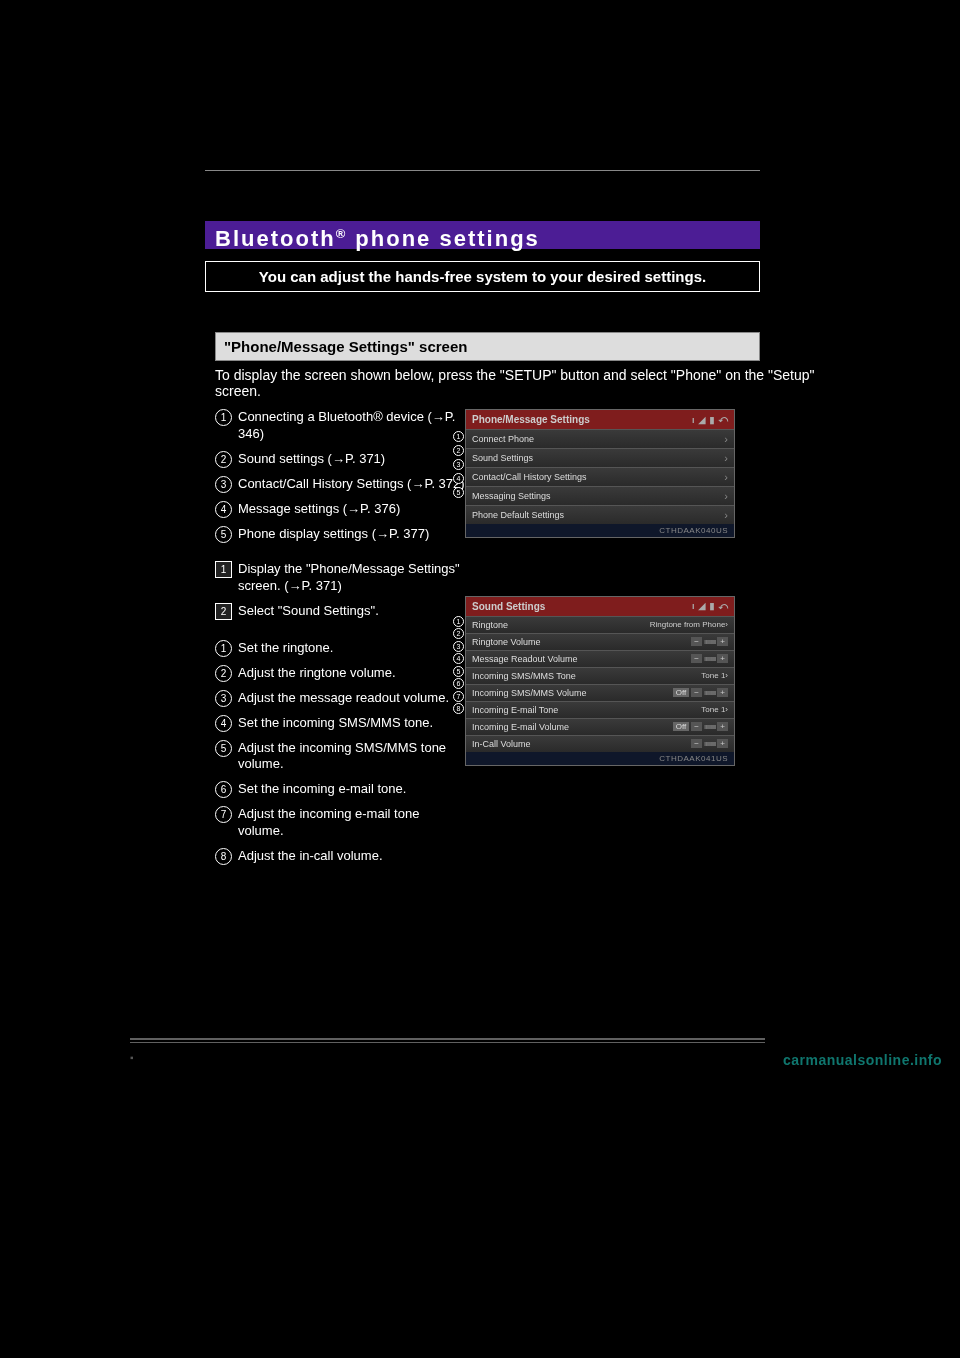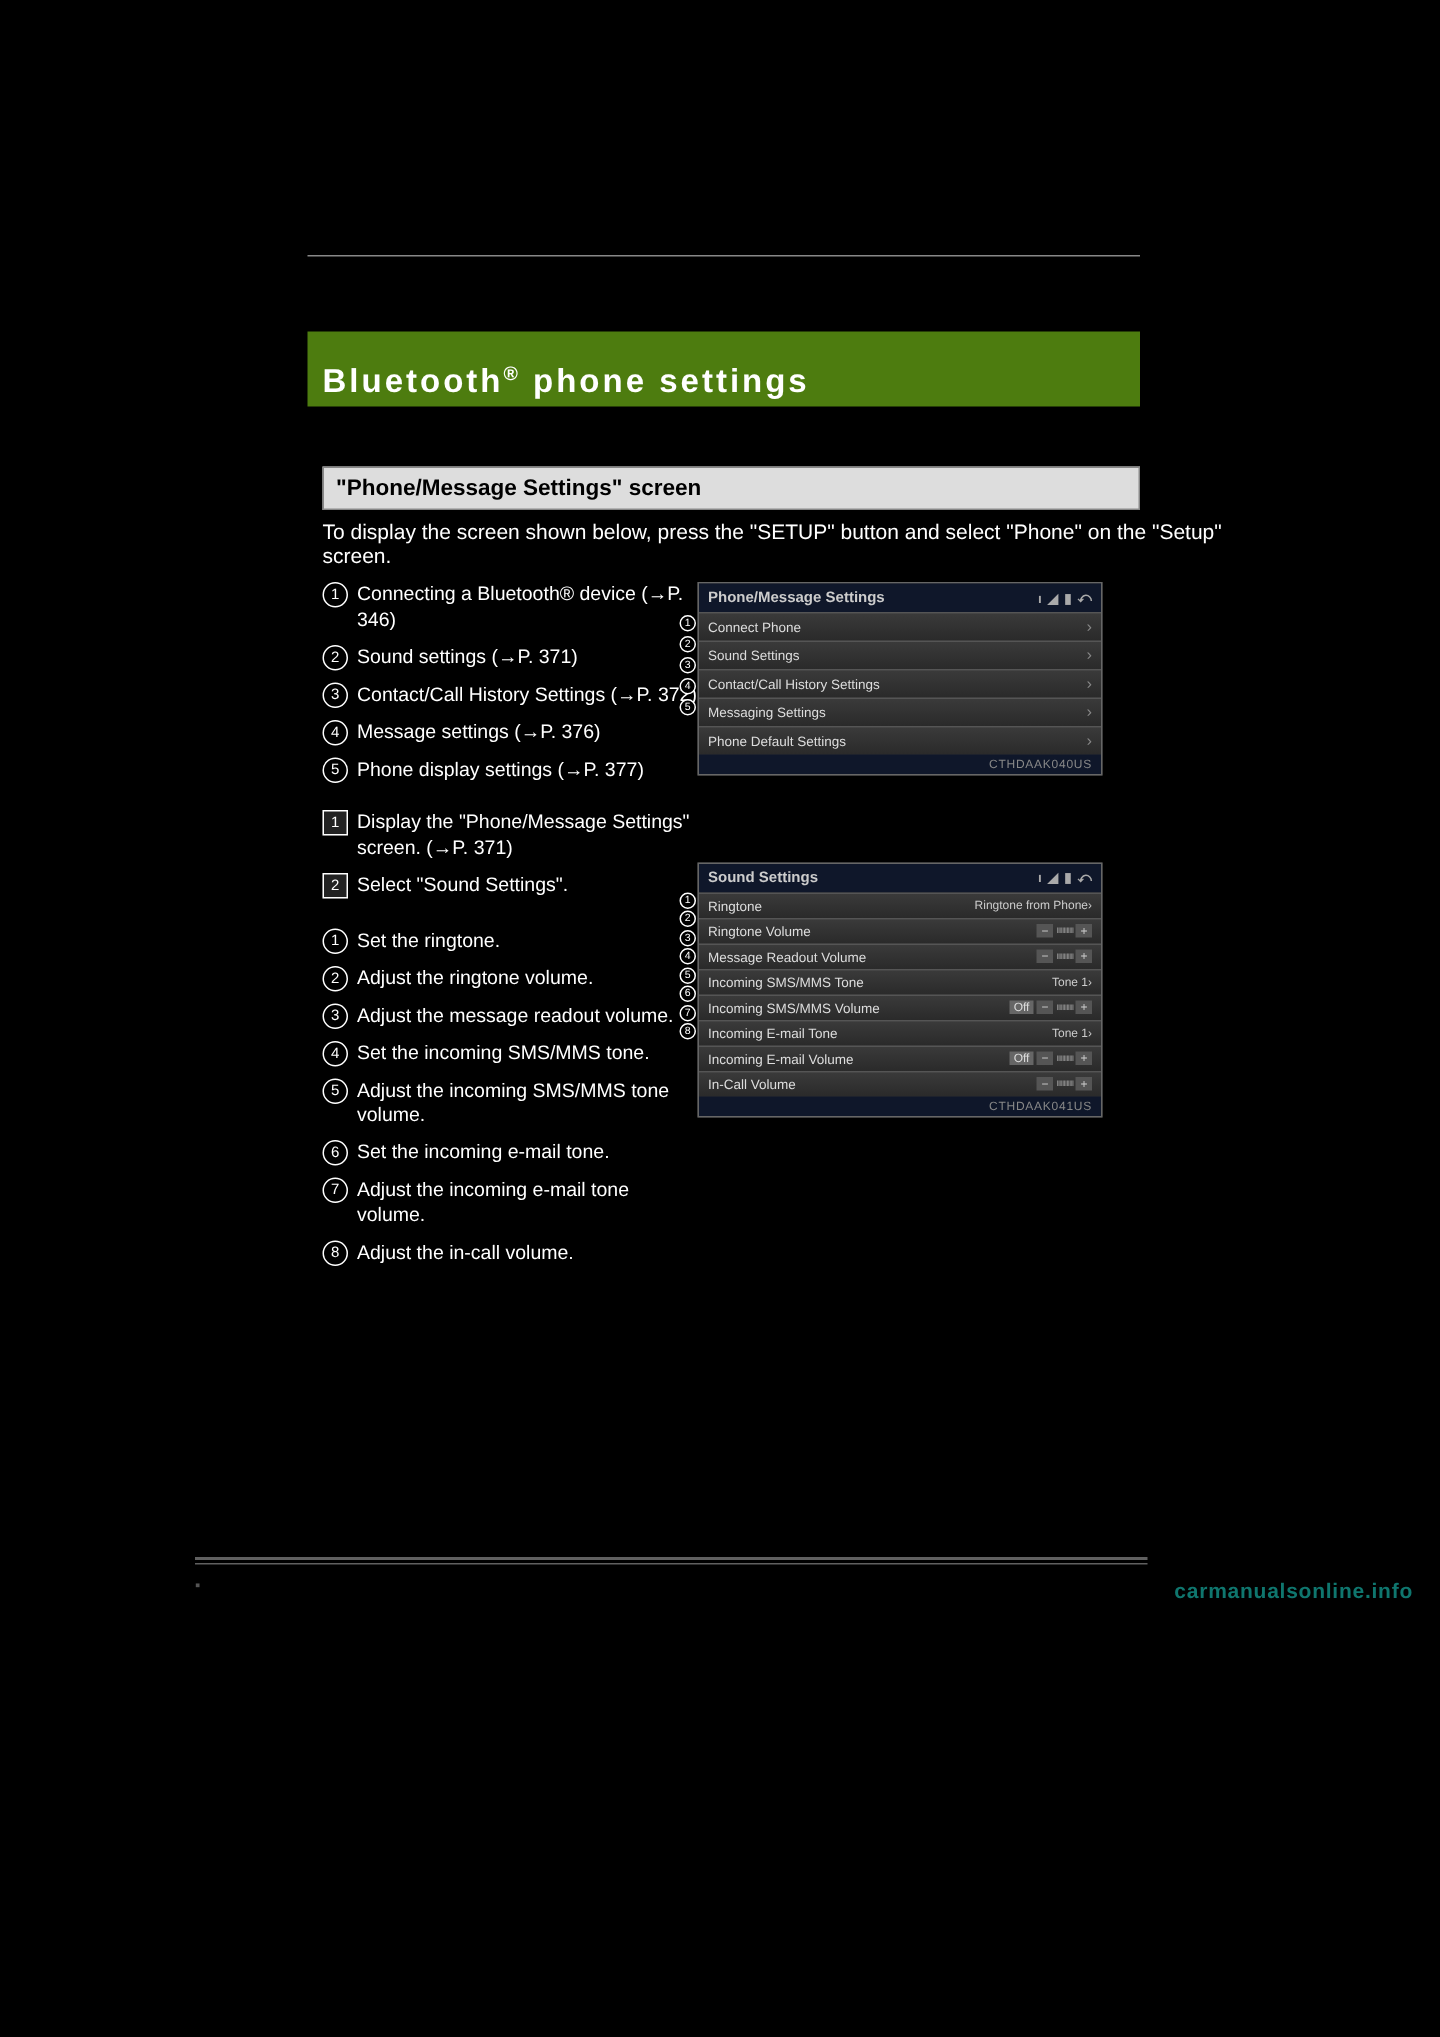--- a/index.html
+++ b/index.html
@@ -18,28 +18,28 @@
       left: 130px;
       width: 700px;
     }
     .top-rule {
       border-top: 1px solid #888;
       margin-bottom: 50px;
       margin-left: 75px;
       width: 555px;
     }
     .title-bar {
-      background: #4d7c0f;
-      height: 50px;
+      background: #4c1d95;
+      height: 28px;
       display: flex;
       align-items: baseline;
       margin-left: 75px;
       width: 555px;
       padding-left: 10px;
-      padding-top: 20px;
+      padding-top: 5px;
     }
     .title-bar .title {
       color: #fff;
       font-size: 22px;
       font-weight: bold;
       letter-spacing: 2px;
     }
     .title-bar sup { font-size: 13px; vertical-align: super; }
     .banner {
       border: 1px solid #fff;
@@ -115,21 +115,21 @@
       font-size: 9px;
       position: relative;
     }
     .shot-header {
       display: flex;
       justify-content: space-between;
       padding: 4px 6px;
       font-size: 10px;
       font-weight: bold;
       color: #ccc;
-      background: #0f172a;
+      background: #7f1d1d;
     }
     .shot-icons { display: flex; gap: 4px; align-items: center; }
     .shot-icons span {
       font-size: 9px; color: #aaa;
     }
     .shot-row {
       display: flex;
       justify-content: space-between;
       align-items: center;
       padding: 3px 6px;
@@ -239,20 +239,21 @@
 
 <div class="page">
   <div class="top-rule"></div>
 
   <div class="title-bar">
     <span class="title">
       <span>Bluetooth</span><sup>®</sup><span> phone settings</span>
     </span>
   </div>
 
+  <div class="banner">You can adjust the hands-free system to your desired settings.</div>
 
   <div class="sub-bar">"Phone/Message Settings" screen</div>
   <div class="intro">To display the screen shown below, press the "SETUP" button and select "Phone" on the "Setup" screen.</div>
 
   <div class="content-row">
     <div class="list-col">
       <ul class="numlist">
         <li>
             <span class="circ">1</span>
             <span>Connecting a Bluetooth® device (→P. 346)</span>

